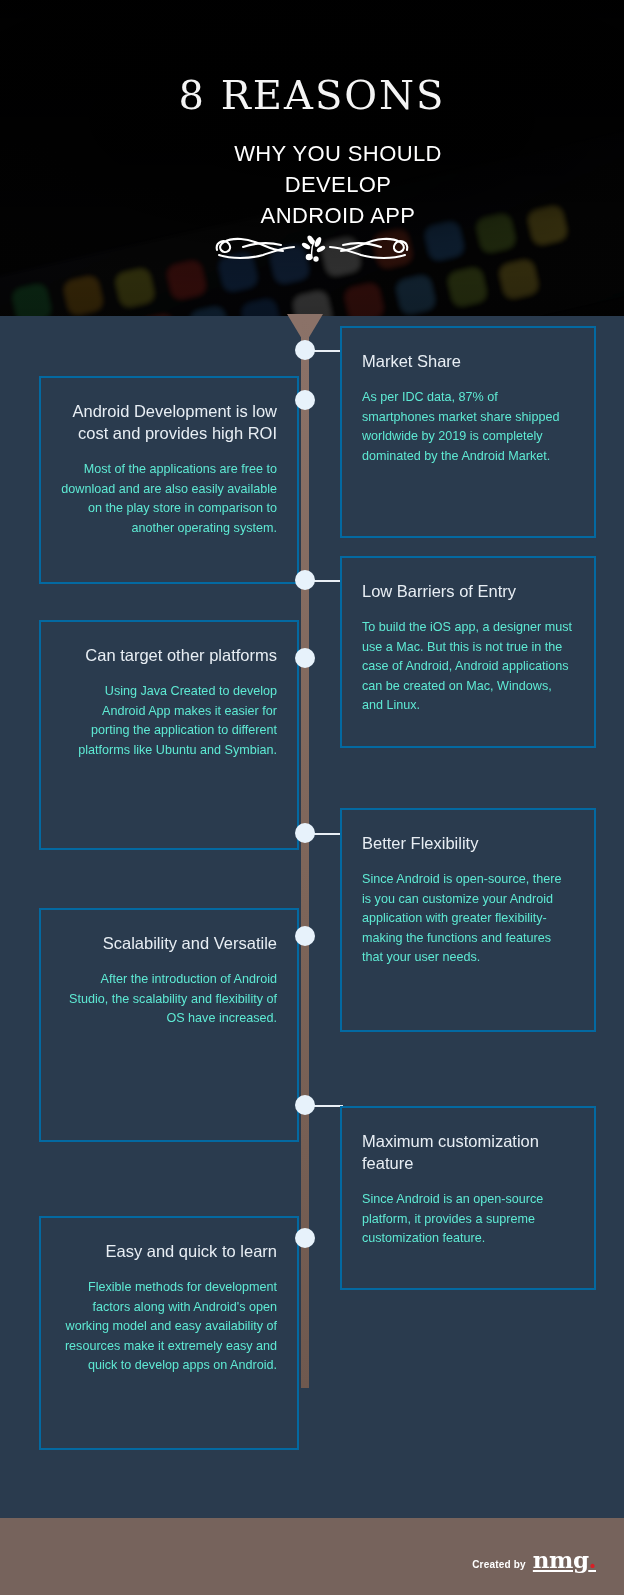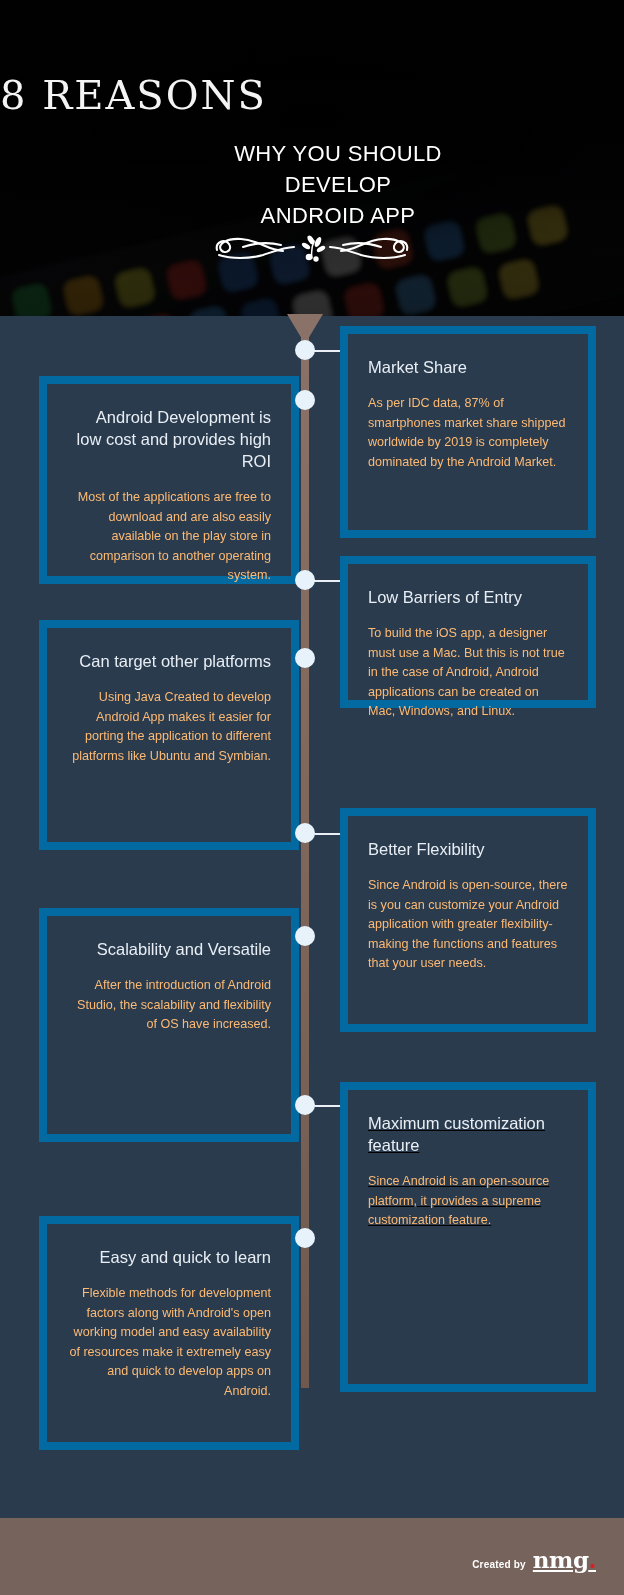--- a/index.html
+++ b/index.html
@@ -44,21 +44,21 @@
   .hero-text {
     position: absolute;
     left: 0; top: 0;
     width: 624px; height: 316px;
     z-index: 5;
   }
   .hero-title {
     position: absolute;
     top: 72px;
     left: 0; right: 0;
-    text-align: left;
+    text-align: center;
     font-family: "DejaVu Serif", "Liberation Serif", serif;
     font-weight: 300;
     font-size: 40px;
     letter-spacing: 2.0px;
     color: #f4f4f4;
   }
   .hero-sub {
     position: absolute;
     top: 138px;
     left: 208px;
@@ -111,42 +111,42 @@
   .connector {
     position: absolute;
     height: 2px;
     background: #e9eff5;
     z-index: 3;
   }
 
   
   .card {
     position: absolute;
-    border: 8px solid #0369a1;
+    border: 2px solid #0369a1;
     background: #2a3b4e;
     z-index: 4;
     padding: 22px 20px 18px 20px;
   }
   .card-left  { left: 18px;  width: 260px; margin-left: 21px; }
   .card-right { left: 340px; width: 256px; }
 
   .card-title {
     font-family: "Liberation Sans", sans-serif;
     font-weight: 400;
     font-size: 16.5px;
     line-height: 22px;
     color: #e8eef4;
     margin-bottom: 16px;
   }
   .card-body {
     font-family: "Liberation Sans", sans-serif;
     font-weight: 400;
     font-size: 12.6px;
     line-height: 19.5px;
-    color: #fdba74;
+    color: #5eead4;
   }
   .card-left .card-title,
   .card-left .card-body { text-align: right; }
   .card-right .card-title,
   .card-right .card-body { text-align: left; }
 
   
   .footer {
     position: absolute;
     left: 0;
@@ -311,41 +311,41 @@
   <div class="card card-right" style="top:326px; height:212px;">
     <div class="card-title">Market Share</div>
     <div class="card-body">As per IDC data, 87% of smartphones market share shipped worldwide by 2019 is completely dominated by the Android Market.</div>
   </div>
 
   <div class="card card-left" style="top:376px; height:208px;">
     <div class="card-title">Android Development is low cost and provides high ROI</div>
     <div class="card-body">Most of the applications are free to download and are also easily available on the play store in comparison to another operating system.</div>
   </div>
 
-  <div class="card card-right" style="top:556px; height:152px;">
+  <div class="card card-right" style="top:556px; height:192px;">
     <div class="card-title">Low Barriers of Entry</div>
     <div class="card-body">To build the iOS app, a designer must use a Mac. But this is not true in the case of Android, Android applications can be created on Mac, Windows, and Linux.</div>
   </div>
 
   <div class="card card-left" style="top:620px; height:230px;">
     <div class="card-title">Can target other platforms</div>
     <div class="card-body">Using Java Created to develop Android App makes it easier for porting the application to different platforms like Ubuntu and Symbian.</div>
   </div>
 
   <div class="card card-right" style="top:808px; height:224px;">
     <div class="card-title">Better Flexibility</div>
     <div class="card-body">Since Android is open-source, there is you can customize your Android application with greater flexibility-making the functions and features that your user needs.</div>
   </div>
 
   <div class="card card-left" style="top:908px; height:234px;">
     <div class="card-title">Scalability and Versatile</div>
     <div class="card-body">After the introduction of Android Studio, the scalability and flexibility of OS have increased.</div>
   </div>
 
-  <div class="card card-right" style="top:1082px; height:310px;text-decoration:underline;">
+  <div class="card card-right" style="top:1106px; height:184px;">
     <div class="card-title">Maximum customization feature</div>
     <div class="card-body">Since Android is an open-source platform, it provides a supreme customization feature.</div>
   </div>
 
   <div class="card card-left" style="top:1216px; height:234px;">
     <div class="card-title">Easy and quick to learn</div>
     <div class="card-body">Flexible methods for development factors along with Android's open working model and easy availability of resources make it extremely easy and quick to develop apps on Android.</div>
   </div>
 
   <div class="footer">

